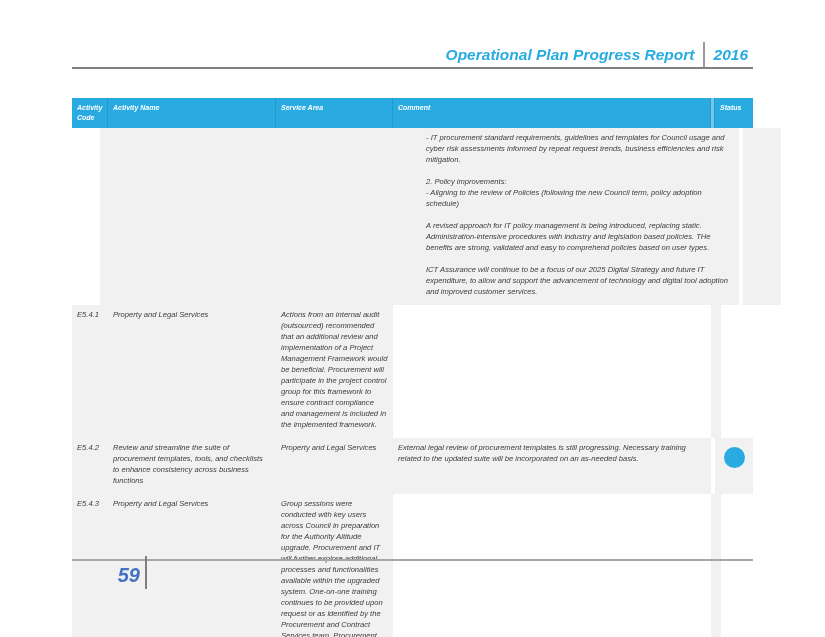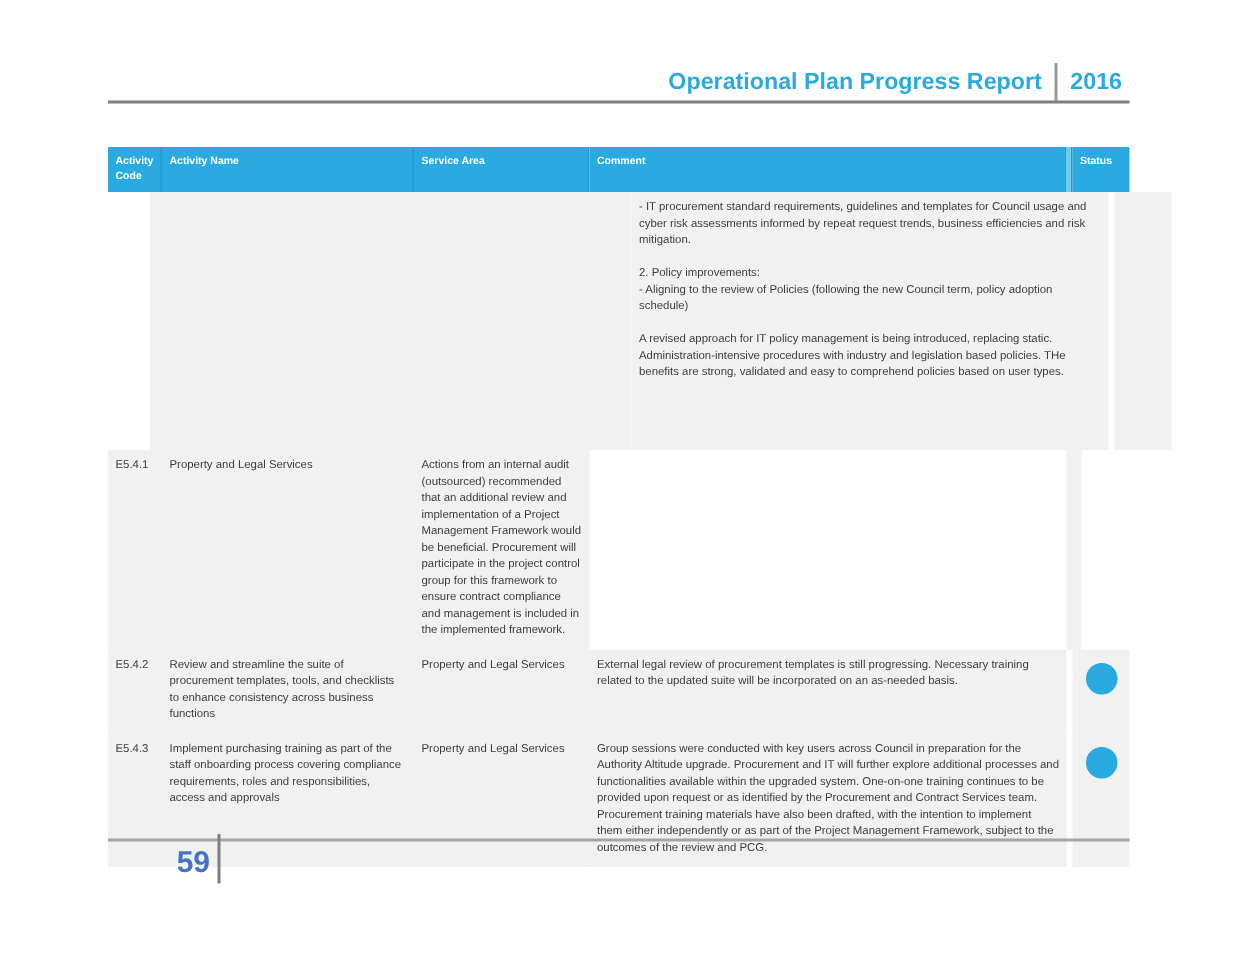--- a/index.html
+++ b/index.html
@@ -3,21 +3,21 @@
 <meta charset="utf-8">
 <style>
   :root{
     --accent:#29ABE2;
     --row-bg:#F1F1F1;
     --rule:#8C8C8C;
     --page-num:#4472C4;
     --text:#3C3C3C;
     --status:#29ABE2;
   }
-  *{margin:0;padding:0;box-sizing:border-box;}
+  *{margin:0;padding:0;box-sizing:border-box;font-style:italic;}
   html,body{background:#fff;}
   body{font-family:"Liberation Sans",sans-serif;}
   .page{position:relative;width:825px;height:637px;background:#fff;overflow:hidden;}
 
   
   .doc-header{position:absolute;top:42px;right:77px;display:flex;align-items:center;}
   .doc-title,.doc-year{color:var(--accent);font-weight:bold;font-size:15.5px;letter-spacing:0;}
   .doc-header-divider{display:inline-block;width:2px;height:26px;background:#9a9a9a;margin:0 9px 0 8px;}
   .header-rule{position:absolute;top:67px;left:72px;width:681px;height:2px;background:#7f7f7f;}
 
@@ -73,20 +73,21 @@
     <div id="table-body">
         <div class="trow">
           <div class="cell"></div>
           <div class="cell"></div>
           <div class="cell"></div>
           <div class="cell">
             <div class="para">- IT procurement standard requirements, guidelines and templates for Council usage and cyber risk assessments informed by repeat request trends, business efficiencies and risk mitigation.</div>
             <div class="para">2. Policy improvements:
 - Aligning to the review of Policies (following the new Council term, policy adoption schedule)</div>
             <div class="para">A revised approach for IT policy management is being introduced, replacing static. Administration-intensive procedures with industry and legislation based policies. THe benefits are strong, validated and easy to comprehend policies based on user types.</div>
+            <div class="para">ICT Assurance will continue to be a focus of our 2025 Digital Strategy and future IT expenditure, to allow and support the advancement of technology and digital tool adoption and improved customer services.</div>
           </div>
           <div class="cell-gap"></div>
           <div class="cell cell-status"></div>
         </div>
         <div class="trow">
           <div class="cell">E5.4.1</div>
           <div class="cell">Property and Legal Services</div>
           <div class="cell">
             <div class="para">Actions from an internal audit (outsourced) recommended that an additional review and implementation of a Project Management Framework would be beneficial. Procurement will participate in the project control group for this framework to ensure contract compliance and management is included in the implemented framework.</div>
           </div>
@@ -102,21 +103,20 @@
           <div class="cell">
             <div class="para">External legal review of procurement templates is still progressing. Necessary training related to the updated suite will be incorporated on an as-needed basis.</div>
           </div>
           <div class="cell-gap"></div>
           <div class="cell cell-status">
             <div class="status-dot"></div>
           </div>
         </div>
         <div class="trow">
           <div class="cell">E5.4.3</div>
-          <div class="cell">Implement purchasing training as part of the staff onboarding process covering compliance requirements, roles and responsibilities, access and approvals</div>
           <div class="cell">Property and Legal Services</div>
           <div class="cell">
             <div class="para">Group sessions were conducted with key users across Council in preparation for the Authority Altitude upgrade. Procurement and IT will further explore additional processes and functionalities available within the upgraded system. One-on-one training continues to be provided upon request or as identified by the Procurement and Contract Services team. Procurement training materials have also been drafted, with the intention to implement them either independently or as part of the Project Management Framework, subject to the outcomes of the review and PCG.</div>
           </div>
           <div class="cell-gap"></div>
           <div class="cell cell-status">
             <div class="status-dot"></div>
           </div>
         </div>
       </div>

